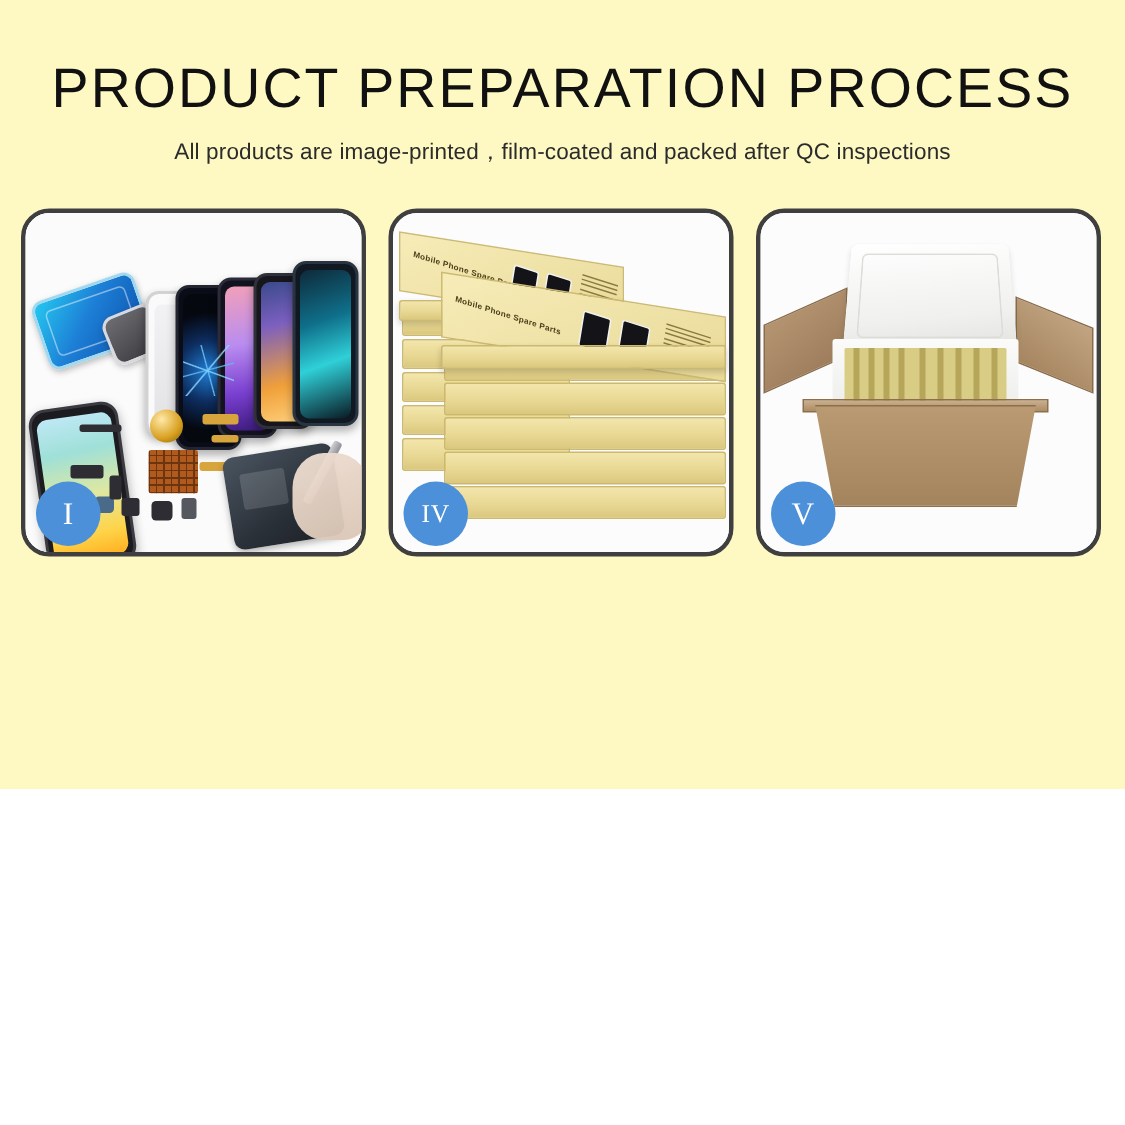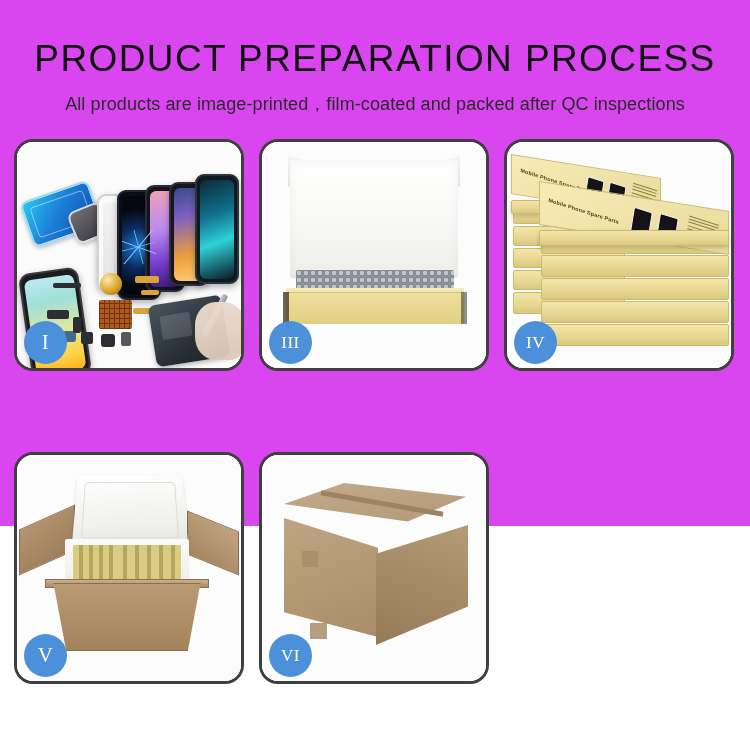--- a/index.html
+++ b/index.html
@@ -2,35 +2,35 @@
 <html><head>
 <meta charset="utf-8">
 <style>
   * { box-sizing: border-box; margin: 0; padding: 0; }
   html, body {
     width: 750px; height: 750px;
     background: #ffffff;
     font-family: "Liberation Sans", sans-serif;
     overflow: hidden;
   }
-  .page { position: relative; width: 750px; height: 526px; background: #d946ef; }
+  .page { position: relative; width: 750px; height: 526px; background: #fef9c3; }
 
   
   .header { text-align: center; padding-top: 40px; }
   .title {
     font-size: 37px;
     letter-spacing: 1.4px;
     font-weight: 400;
     color: #111111;
     line-height: 1.05;
     font-family: "Liberation Sans", sans-serif;
   }
   .subtitle {
     margin-top: 13px;
-    font-size: 18px;
+    font-size: 15px;
     color: #2b2b2b;
     letter-spacing: 0.1px;
     font-weight: 400;
   }
 
   
   .grid {
     position: absolute;
     left: 14px; top: 139px;
     width: 722px; height: 545px;
@@ -264,35 +264,20 @@
         </div>
         <div class="tweez"></div>
         <div class="hand"></div>
       </div>
       <div class="badge">
         <span>I</span>
       </div>
     </div>
 
 
-    <div class="panel">
-      <div class="photo">
-        <div class="p3-flap-l"></div>
-        <div class="p3-flap-r"></div>
-        <div class="p3-foam"></div>
-        <div class="p3-bubble"></div>
-        <div class="p3-box-side"></div>
-        <div class="p3-box-front"></div>
-        <div class="p3-edge-l"></div>
-        <div class="p3-edge-r"></div>
-      </div>
-      <div class="badge small">
-        <span>III</span>
-      </div>
-    </div>
 
     <div class="panel">
       <div class="photo">
         <div class="stack">
 
           <div class="sbox" style="left:6px;top:62px;width:112px;height:20px;"></div>
           <div class="sbox" style="left:6px;top:84px;width:112px;height:20px;"></div>
           <div class="sbox" style="left:6px;top:106px;width:112px;height:20px;"></div>
           <div class="sbox" style="left:6px;top:128px;width:112px;height:20px;"></div>
           <div class="sbox" style="left:6px;top:150px;width:112px;height:22px;"></div>
@@ -355,28 +340,15 @@
             <i style="left:98px;"></i>
         </div>
         <div class="v-rim"></div>
         <div class="v-body"></div>
       </div>
       <div class="badge">
         <span>V</span>
       </div>
     </div>
 
-    <div class="panel">
-      <div class="photo">
-        <div class="c-top"></div>
-        <div class="c-top-seam"></div>
-        <div class="c-front"></div>
-        <div class="c-side"></div>
-        <div class="c-tape" style="left:40px;top:96px;width:16px;height:16px;"></div>
-        <div class="c-tape" style="left:48px;top:168px;width:17px;height:16px;"></div>
-      </div>
-      <div class="badge small">
-        <span>VI</span>
-      </div>
-    </div>
 
   </div>
 </div>
 
 </body></html>

